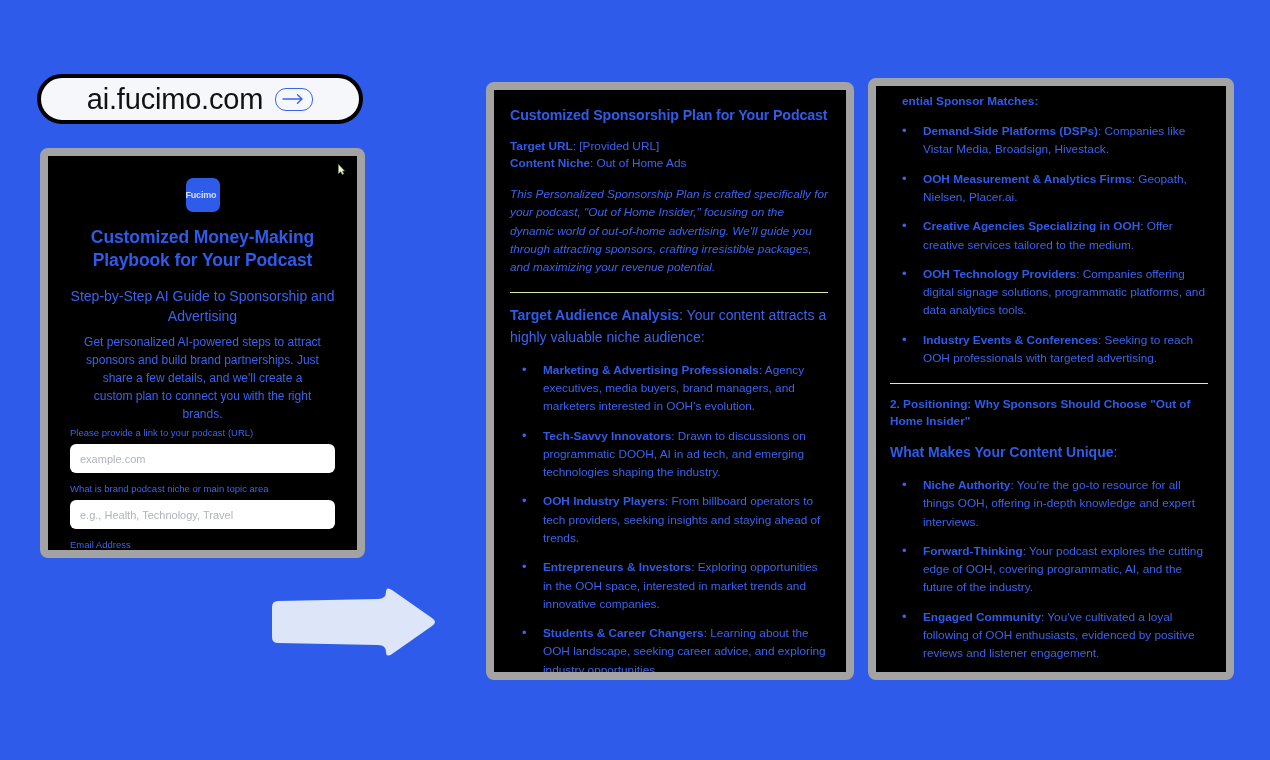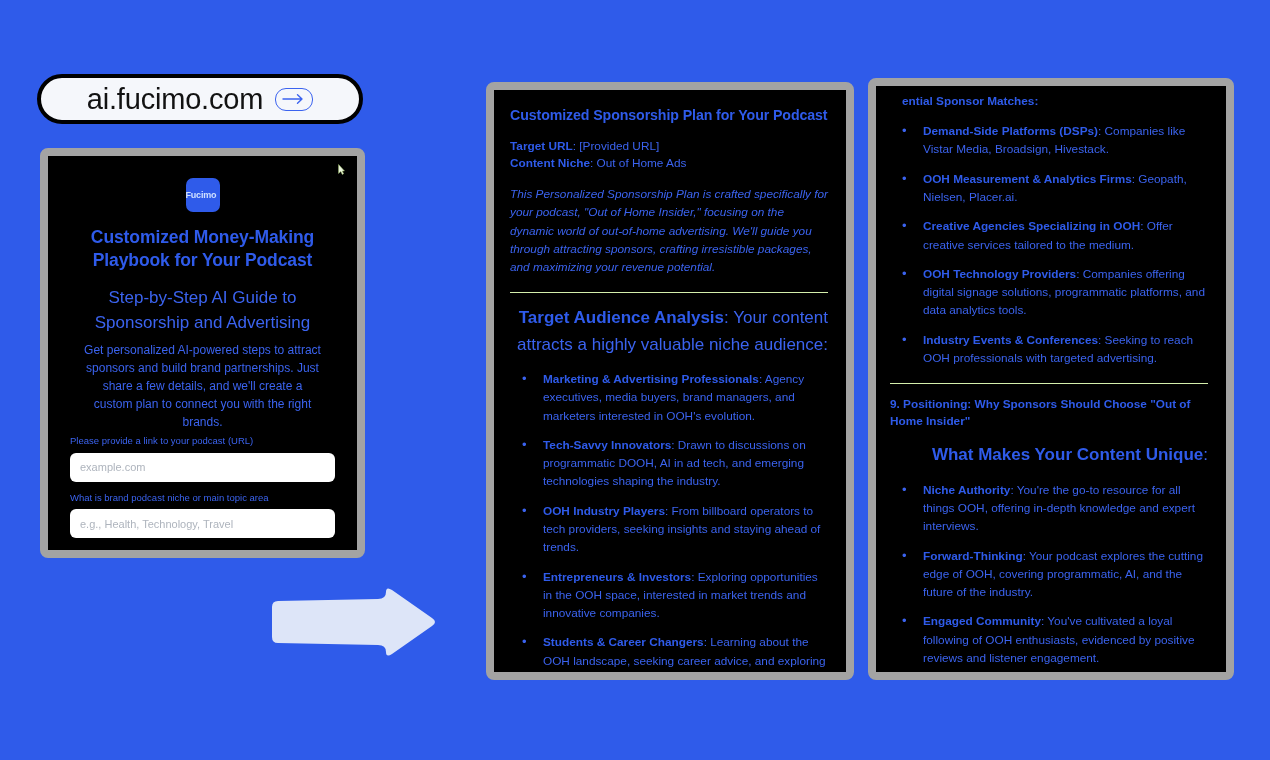--- a/index.html
+++ b/index.html
@@ -90,21 +90,21 @@
   .form-title {
     color: #2f5bea;
     font-size: 17.5px;
     font-weight: bold;
     line-height: 1.32;
     margin: 0 6px 14px 6px;
     letter-spacing: -0.1px;
   }
   .form-sub {
     color: #3b63ef;
-    font-size: 17px;
+    font-size: 14px;
     line-height: 1.45;
     margin: 0 0 6px 0;
   }
   .form-body {
     color: #3b63ef;
     font-size: 12px;
     line-height: 1.5;
     margin: 0 14px 4px 14px;
   }
   .field { text-align: left; margin: 0 0 10px 0; }
@@ -190,24 +190,23 @@
     line-height: 1.45;
     margin: 0;
   }
   .divider {
     border: none;
     border-top: 1.5px solid #d4eeab;
     margin: 16px 0 12px 0;
   }
   .lead {
     color: #3b63ef;
-    font-size: 17px;
+    font-size: 14px;
     line-height: 1.55;
     margin: 12px 0 0 0;
-    text-align: right;
   }
   .lead b { color: #2f5bea; }
   ul.bullets {
     list-style: none;
     margin: 12px 0 0 0;
     padding: 0;
   }
   ul.bullets li {
     position: relative;
     color: #3b63ef;
@@ -335,21 +334,21 @@
       <li>
         <b>OOH Technology Providers</b><span>: Companies offering digital signage solutions, programmatic platforms, and data analytics tools.</span>
       </li>
       <li>
         <b>Industry Events &amp; Conferences</b><span>: Seeking to reach OOH professionals with targeted advertising.</span>
       </li>
     </ul>
 
     <hr class="divider">
 
-    <h3 class="section-head">9. Positioning: Why Sponsors Should Choose "Out of Home Insider"</h3>
+    <h3 class="section-head">2. Positioning: Why Sponsors Should Choose "Out of Home Insider"</h3>
 
     <p class="lead">
       <b>What Makes Your Content Unique</b><span>:</span>
     </p>
 
     <ul class="bullets">
       <li>
         <b>Niche Authority</b><span>: You're the go-to resource for all things OOH, offering in-depth knowledge and expert interviews.</span>
       </li>
       <li>

